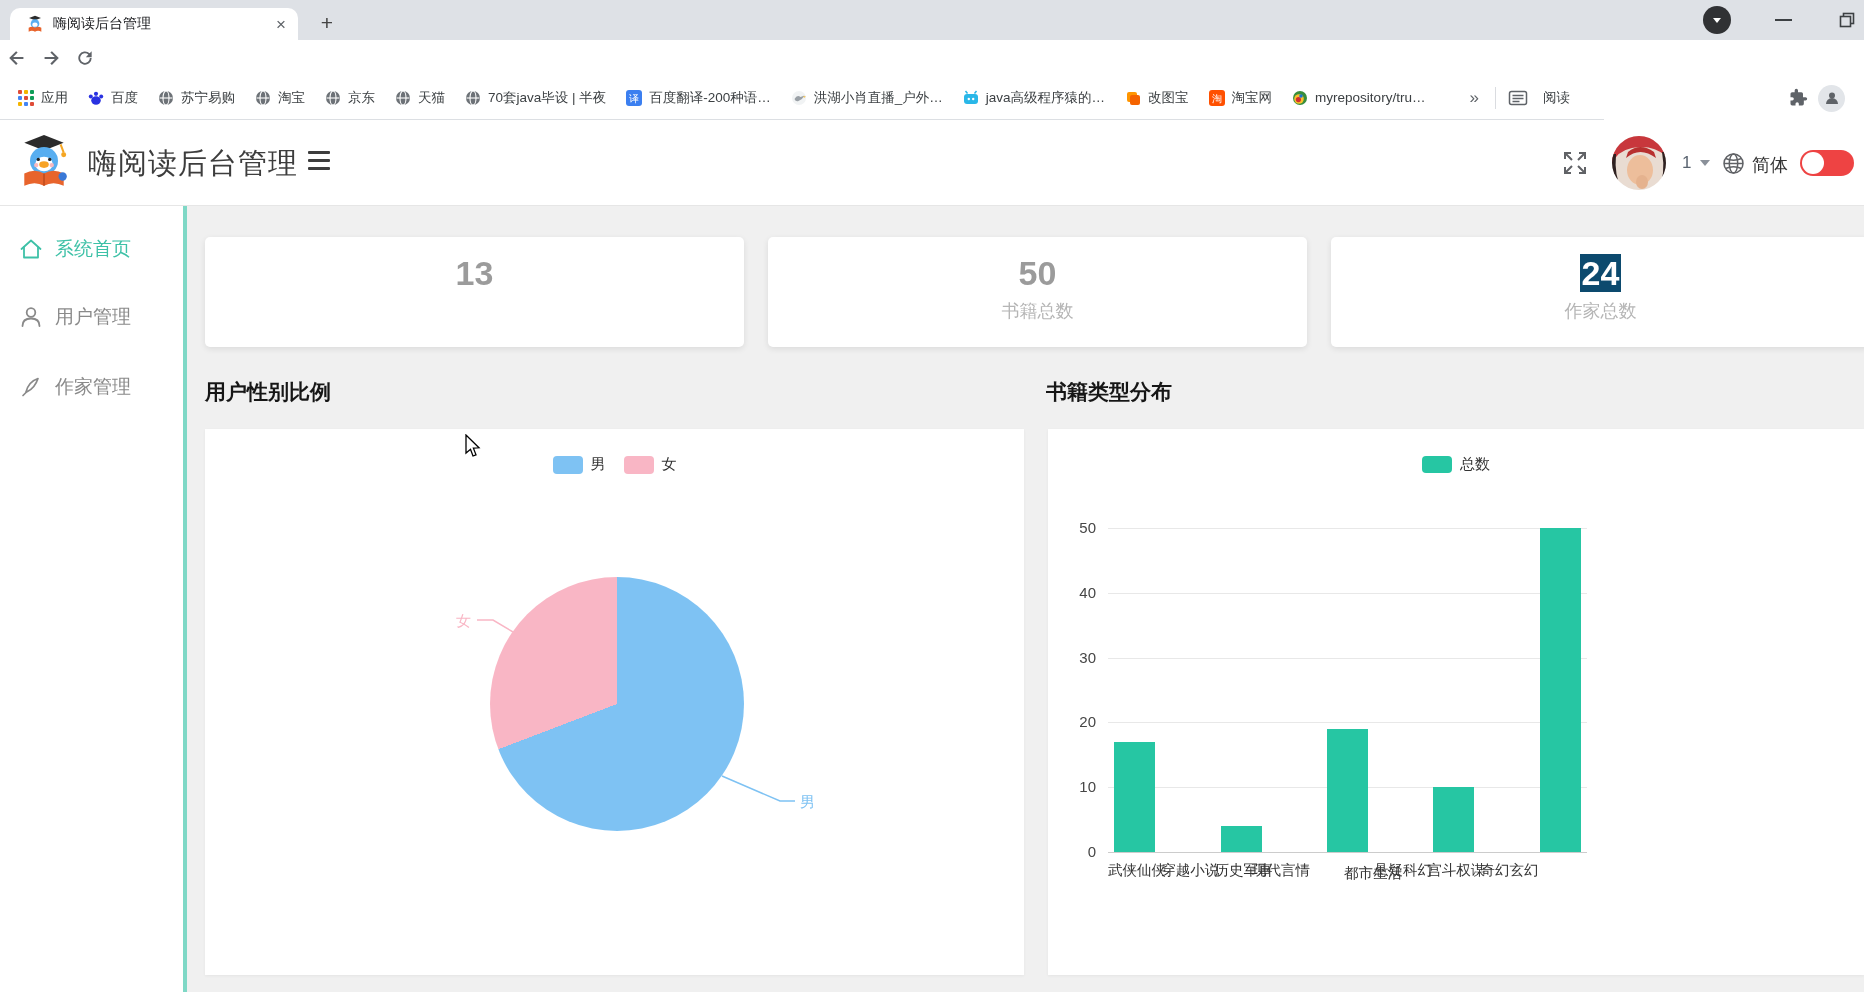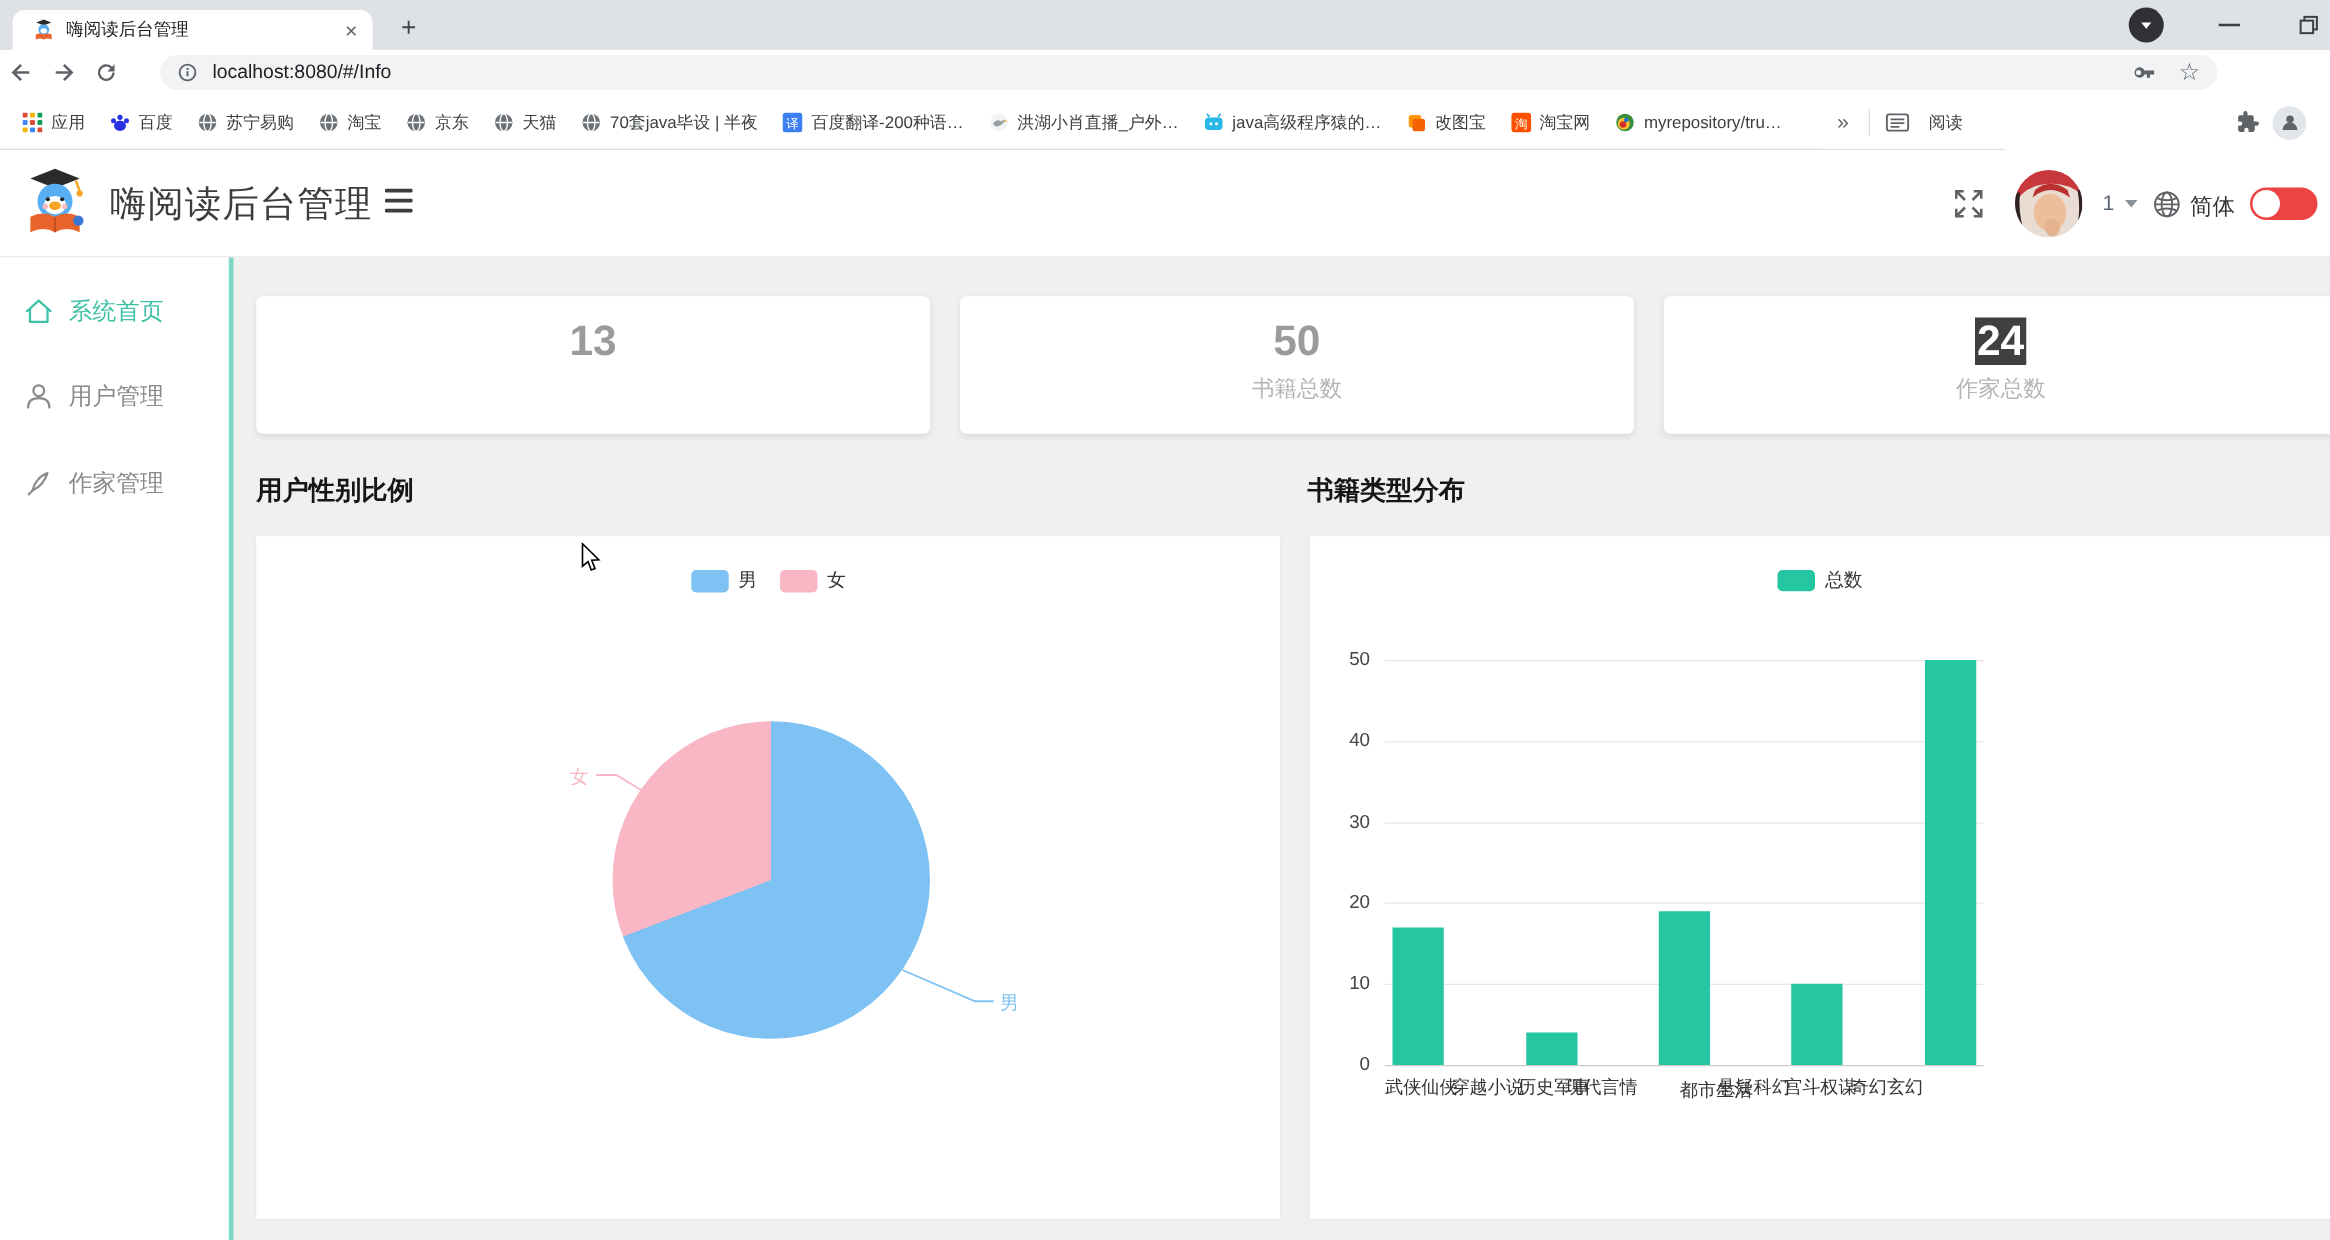--- a/index.html
+++ b/index.html
@@ -52,21 +52,21 @@
   
   .sidebar{position:absolute;left:0;top:206px;width:183px;height:786px;background:#fff}
   .side-item{position:absolute;left:0;width:183px;height:34px;display:flex;align-items:center;color:#8a8a8a}
   .side-item .ic{position:absolute;left:18px}
   .side-item .lbl{position:absolute;left:55px;font-size:19px}
   .side-item.active{color:#3ec1a7}
   .teal-divider{position:absolute;left:183px;top:206px;width:4px;height:786px;background:#7fd8c6}
   .content{position:absolute;left:187px;top:206px;width:1677px;height:786px;background:#f0f0f0}
   .card{position:absolute;top:31px;width:539px;height:110px;background:#fff;border-radius:5px;box-shadow:0 2px 6px rgba(0,0,0,.09);text-align:center}
   .card .num{margin-top:16px;font-size:34px;font-weight:bold;color:#9b9b9b;line-height:40px}
-  .card .num .sel{background:#404040;color:#fff;padding:0 2px}
+  .card .num .sel{background:#0c4a6e;color:#fff;padding:0 2px}
   .card .lbl{margin-top:6px;font-size:18px;color:#b5b5b5}
   .sec-title{position:absolute;top:172px;font-size:21px;font-weight:bold;color:#161616}
   .panel{position:absolute;top:223px;height:546px;background:#fff;box-shadow:0 1px 3px rgba(0,0,0,.05)}
   .legend-row{position:absolute;left:0;top:26px;width:100%;display:flex;justify-content:center;gap:18px}
   .legend-item{display:flex;align-items:center;gap:8px}
   .legend-item .sw{width:30px;height:18px;border-radius:4px}
   .legend-item .lg-lbl{font-size:15px;color:#333}
   
   .pie-circle{position:absolute;left:285px;top:148px;width:254px;height:254px;border-radius:50%}
   .callout{position:absolute;font-size:15px}
@@ -123,38 +123,20 @@
   <span class="nav-ic">
       <svg width="22" height="22" viewBox="0 0 24 24">
         <path d="M5,11h11.2l-4.9-4.9L13,4.5L20.5,12L13,19.5l-1.7-1.6l4.9-4.9H5Z" fill="#5f6368"></path>
       </svg>
     </span>
   <span class="nav-ic">
       <svg width="20" height="20" viewBox="0 0 24 24">
         <path d="M17.6,6.4A8,8 0 1 0 20,12h-2.2A5.8,5.8 0 1 1 16,7.9L13,11h7V4Z" fill="#5f6368"></path>
       </svg>
     </span>
-  <div class="url-pill">
-    <span>
-        <svg width="16" height="16" viewBox="0 0 16 16">
-          <circle cx="8" cy="8" r="6.3" fill="none" stroke="#5f6368" stroke-width="1.5"></circle>
-          <rect x="7.2" y="7" width="1.6" height="4" fill="#5f6368"></rect>
-          <rect x="7.2" y="4.4" width="1.6" height="1.6" fill="#5f6368"></rect>
-        </svg>
-      </span>
-    <span class="url-text">localhost:8080/#/Info</span>
-    <span class="pill-right">
-      <span>
-          <svg width="20" height="20" viewBox="0 0 24 24">
-            <path d="M12.7,10a5,5 0 1 0 0,4H15v3h3v-3h4v-4Z M7,14.5A2.5,2.5 0 1 1 9.5,12 2.5,2.5 0 0 1 7,14.5Z" fill="#5f6368"></path>
-          </svg>
-        </span>
-      <span class="star">☆</span>
-    </span>
-  </div>
   <div class="after-pill">
     <span>
         <svg width="20" height="20" viewBox="0 0 24 24">
           <path d="M20,11h-2V7a2,2 0 0 0-2-2h-4V3a2,2 0 1 0-4,0v2H5A2,2 0 0 0 3,7v4h2a2,2 0 1 1 0,4H3v4a2,2 0 0 0,2,2h4v-2a2,2 0 1 1 4,0v2h4a2,2 0 0 0 2-2v-4h2a2,2 0 1 0 0-4Z" fill="#5f6368"></path>
         </svg>
       </span>
     <span class="profile-circ">
         <svg width="18" height="18" viewBox="0 0 24 24">
           <circle cx="12" cy="8.5" r="4" fill="#5f6368"></circle>
           <path d="M4,20a8,8 0 0 1 16,0Z" fill="#5f6368"></path>

